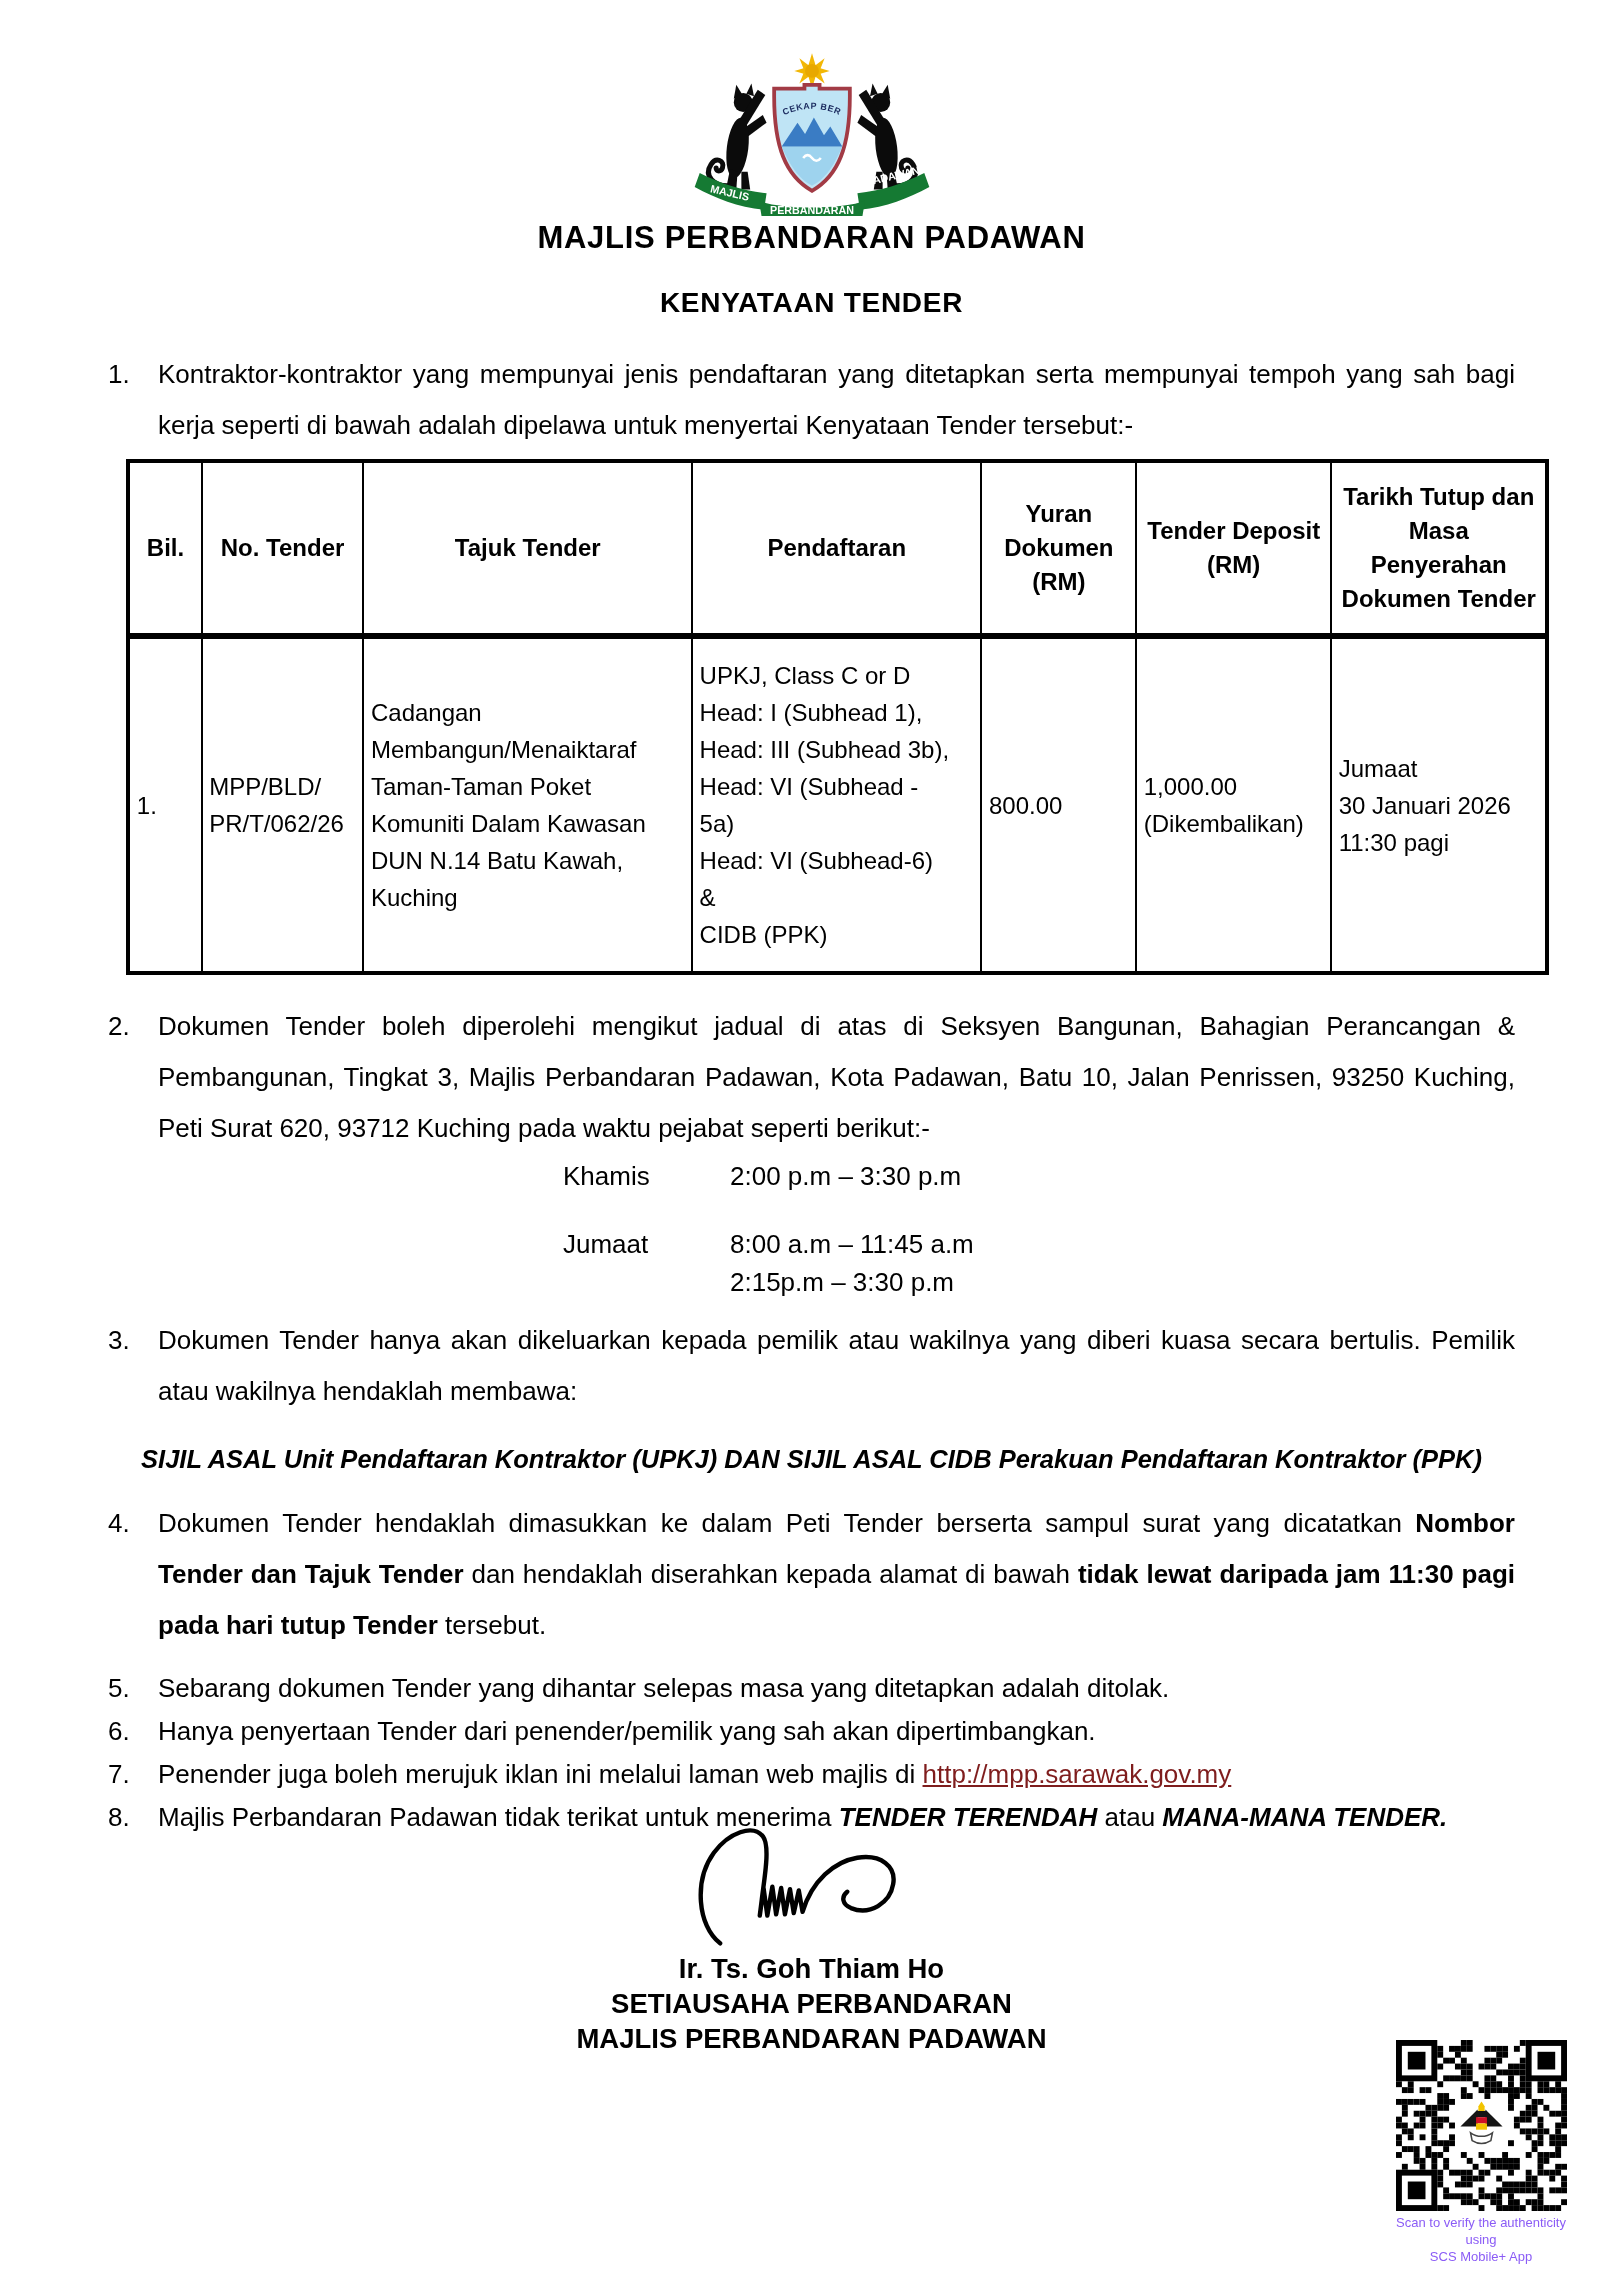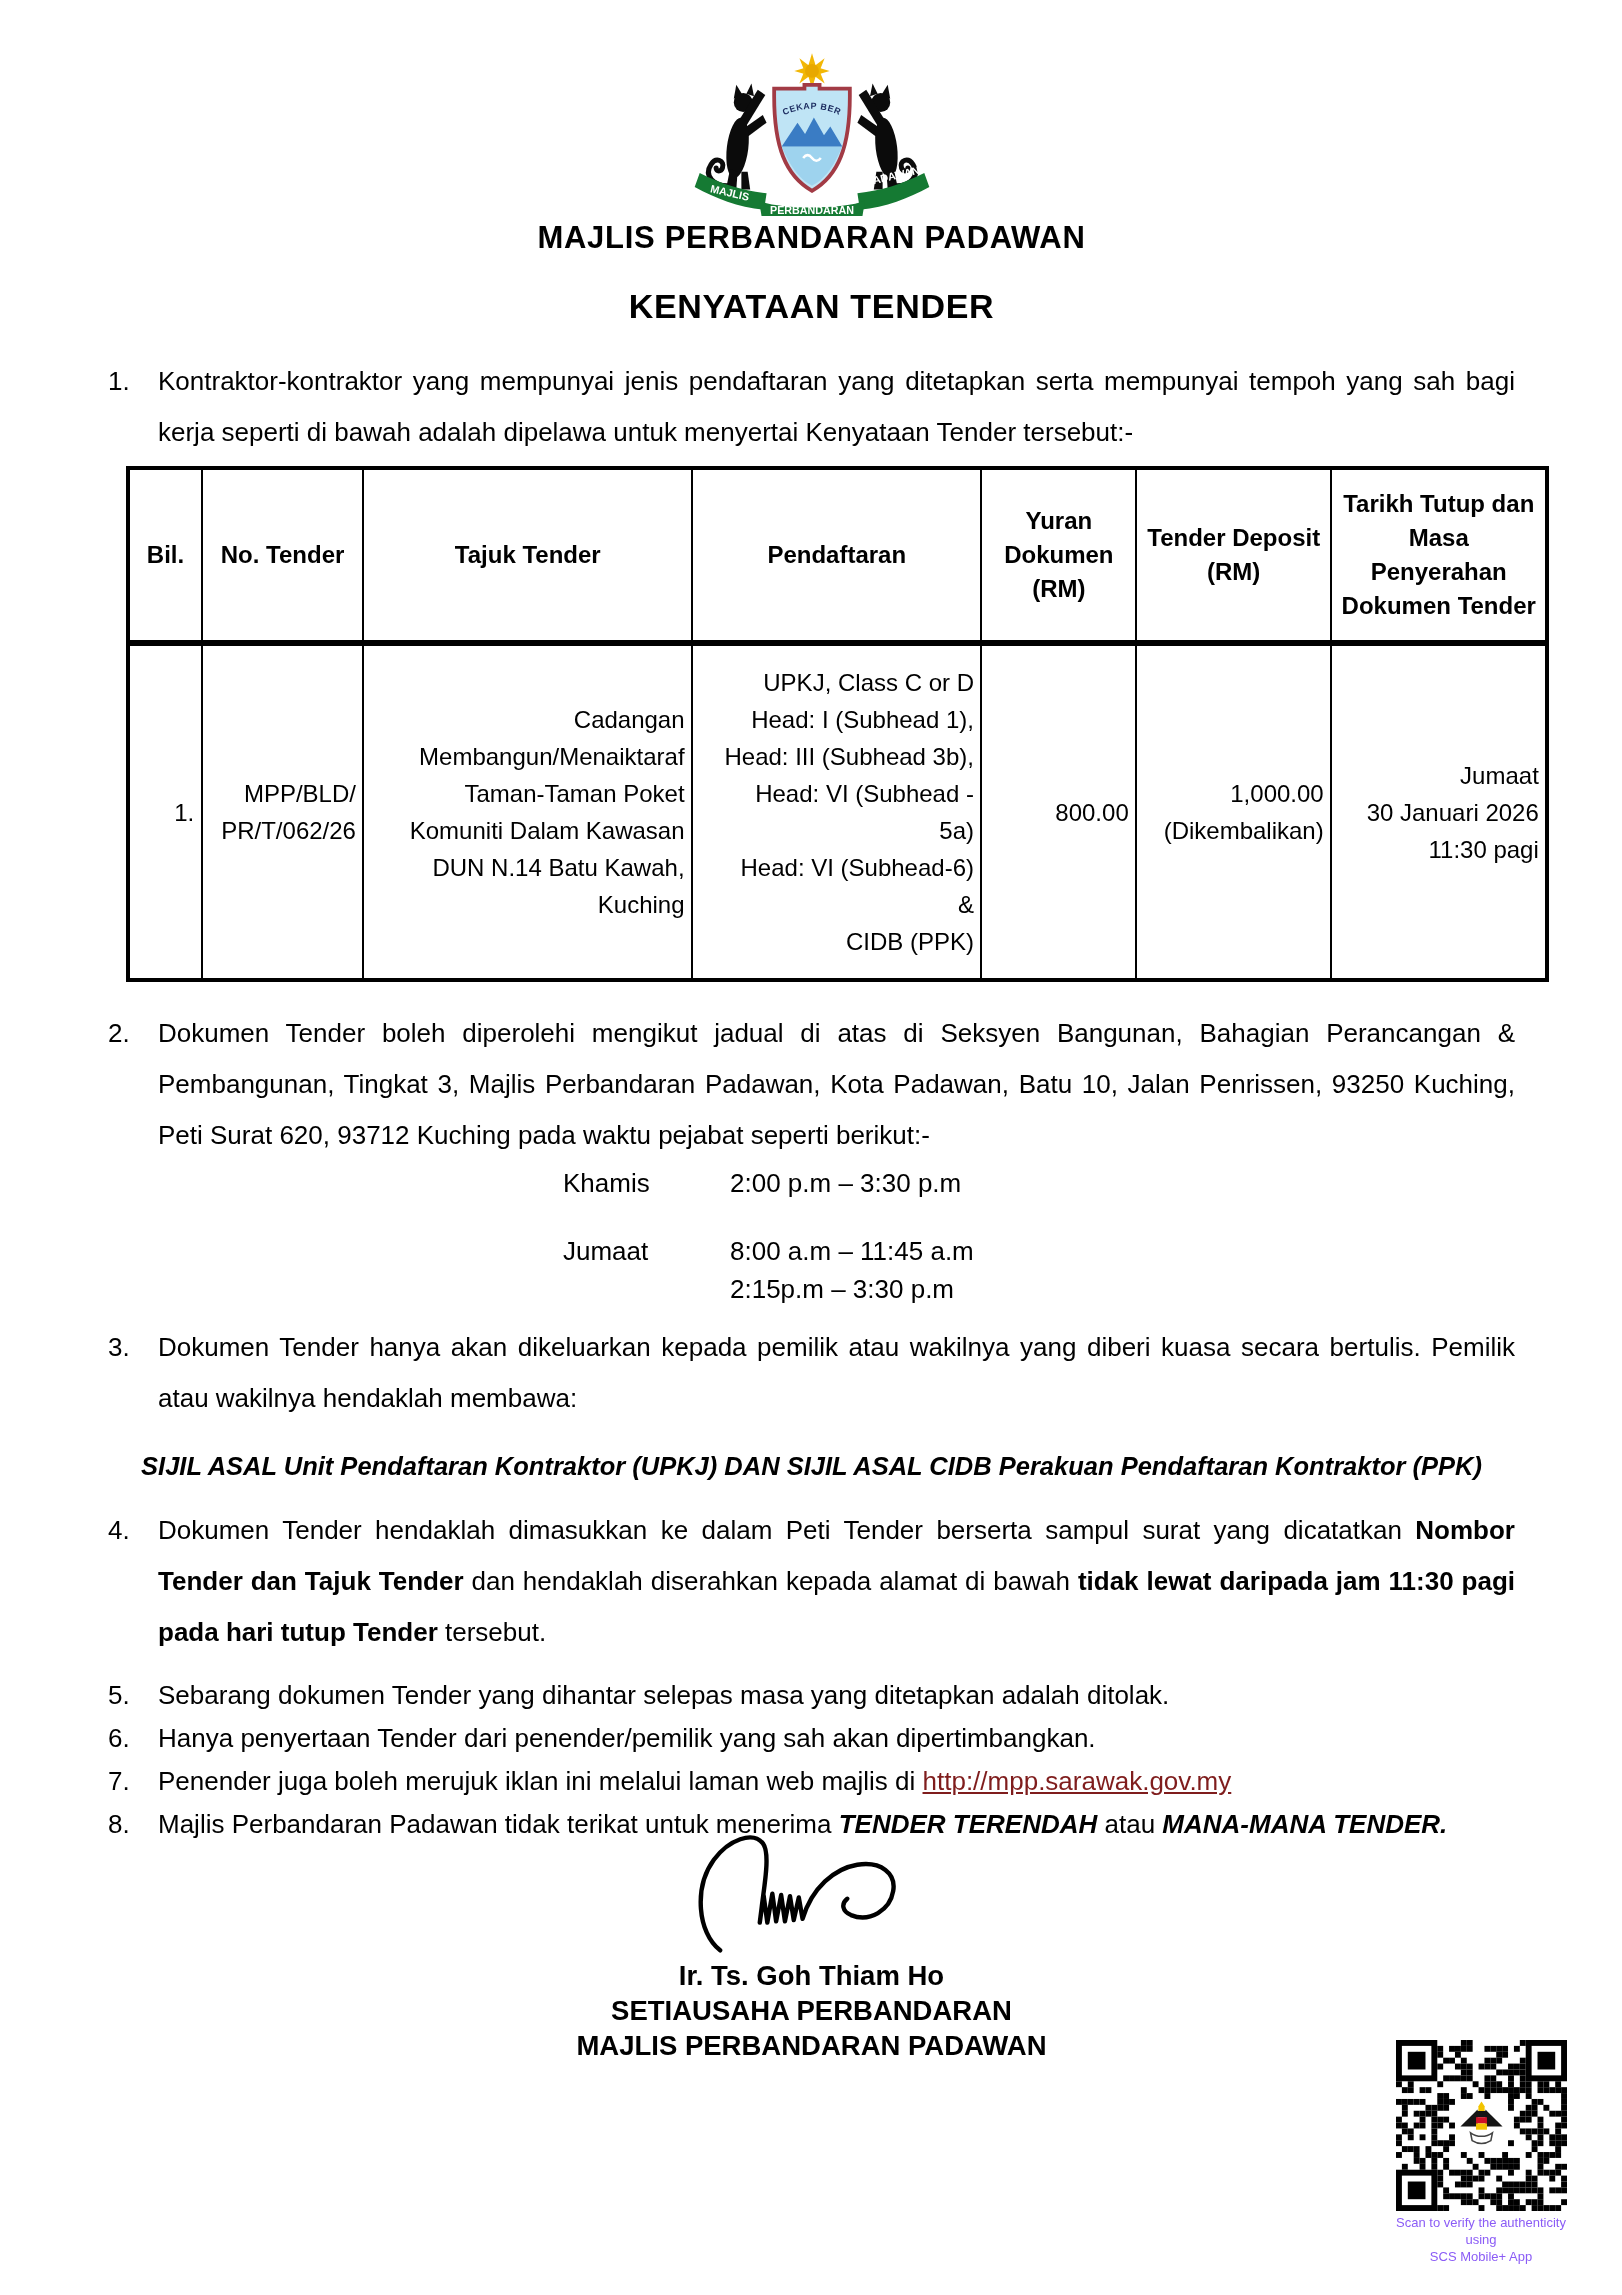--- a/index.html
+++ b/index.html
@@ -2,35 +2,35 @@
 <html style="font-size:10.5px"><head>
 <meta charset="utf-8">
 <style>
   html,body{margin:0;padding:0;background:#fff;}
   body{width:1623px;height:2295px;position:relative;font-family:"Liberation Sans",sans-serif;color:#000;}
   .page{position:relative;width:1623px;height:2295px;overflow:hidden;background:#fff;}
   .content{width:1407px;margin:0 auto;padding-top:52px;}
   .center{text-align:center;}
   .crest-wrap{text-align:center;height:164px;}
   .org-title{font-size:31px;font-weight:bold;letter-spacing:0.7px;margin-top:3.9px;}
-  .doc-title{font-size:34px;font-weight:bold;letter-spacing:0.7px;margin-top:31px;}
+  .doc-title{font-size:28px;font-weight:bold;letter-spacing:0.7px;margin-top:31px;}
   .num-item{display:flex;font-size:26px;line-height:51px;text-align:justify;}
   .num-item .num{flex:none;width:50px;}
   .num-item .itext{flex:1;}
   .mt-para1{margin-top:30px;}
   .mt-para2{margin-top:26px;}
   .mt-para3{margin-top:14.4px;}
   .mt-para4{margin-top:19.6px;}
   .b{font-weight:bold;}
   .bi{font-weight:bold;font-style:italic;}
   a.link{color:#7f1d1d;text-decoration:underline;cursor:pointer;}
   
   table.tender{border-collapse:collapse;margin-left:18.3px;margin-top:7.9px;table-layout:fixed;width:1423px;border:4.6px solid #000;}
   table.tender th{border:2px solid #000;border-bottom:6.5px solid #000;font-size:24px;font-weight:bold;padding:17px 5.2px;line-height:34px;text-align:center;vertical-align:middle;}
-  table.tender td{border:2px solid #000;font-size:24px;padding:18.3px 6.5px;line-height:37px;text-align:right;vertical-align:middle;white-space:pre-line;}
+  table.tender td{border:2px solid #000;font-size:24px;padding:18.3px 6.5px;line-height:37px;text-align:left;vertical-align:middle;white-space:pre-line;}
   
   .sched{margin-left:455px;margin-top:2.6px;font-size:26px;}
   .sched .srow{display:flex;line-height:38px;}
   .sched .sday{width:167px;flex:none;}
   .sched .gap{margin-top:30px;}
   .cert-line{font-size:25.5px;font-weight:bold;font-style:italic;text-align:center;margin-top:24px;line-height:37px;}
   .addr{margin-top:9.2px;text-align:center;font-size:26px;line-height:37px;}
   .list48{margin-top:15.7px;}
   .list48 .num-item{line-height:43px;text-align:left;}
   .sig-wrap{text-align:center;margin-top:-18.3px;height:128px;}

